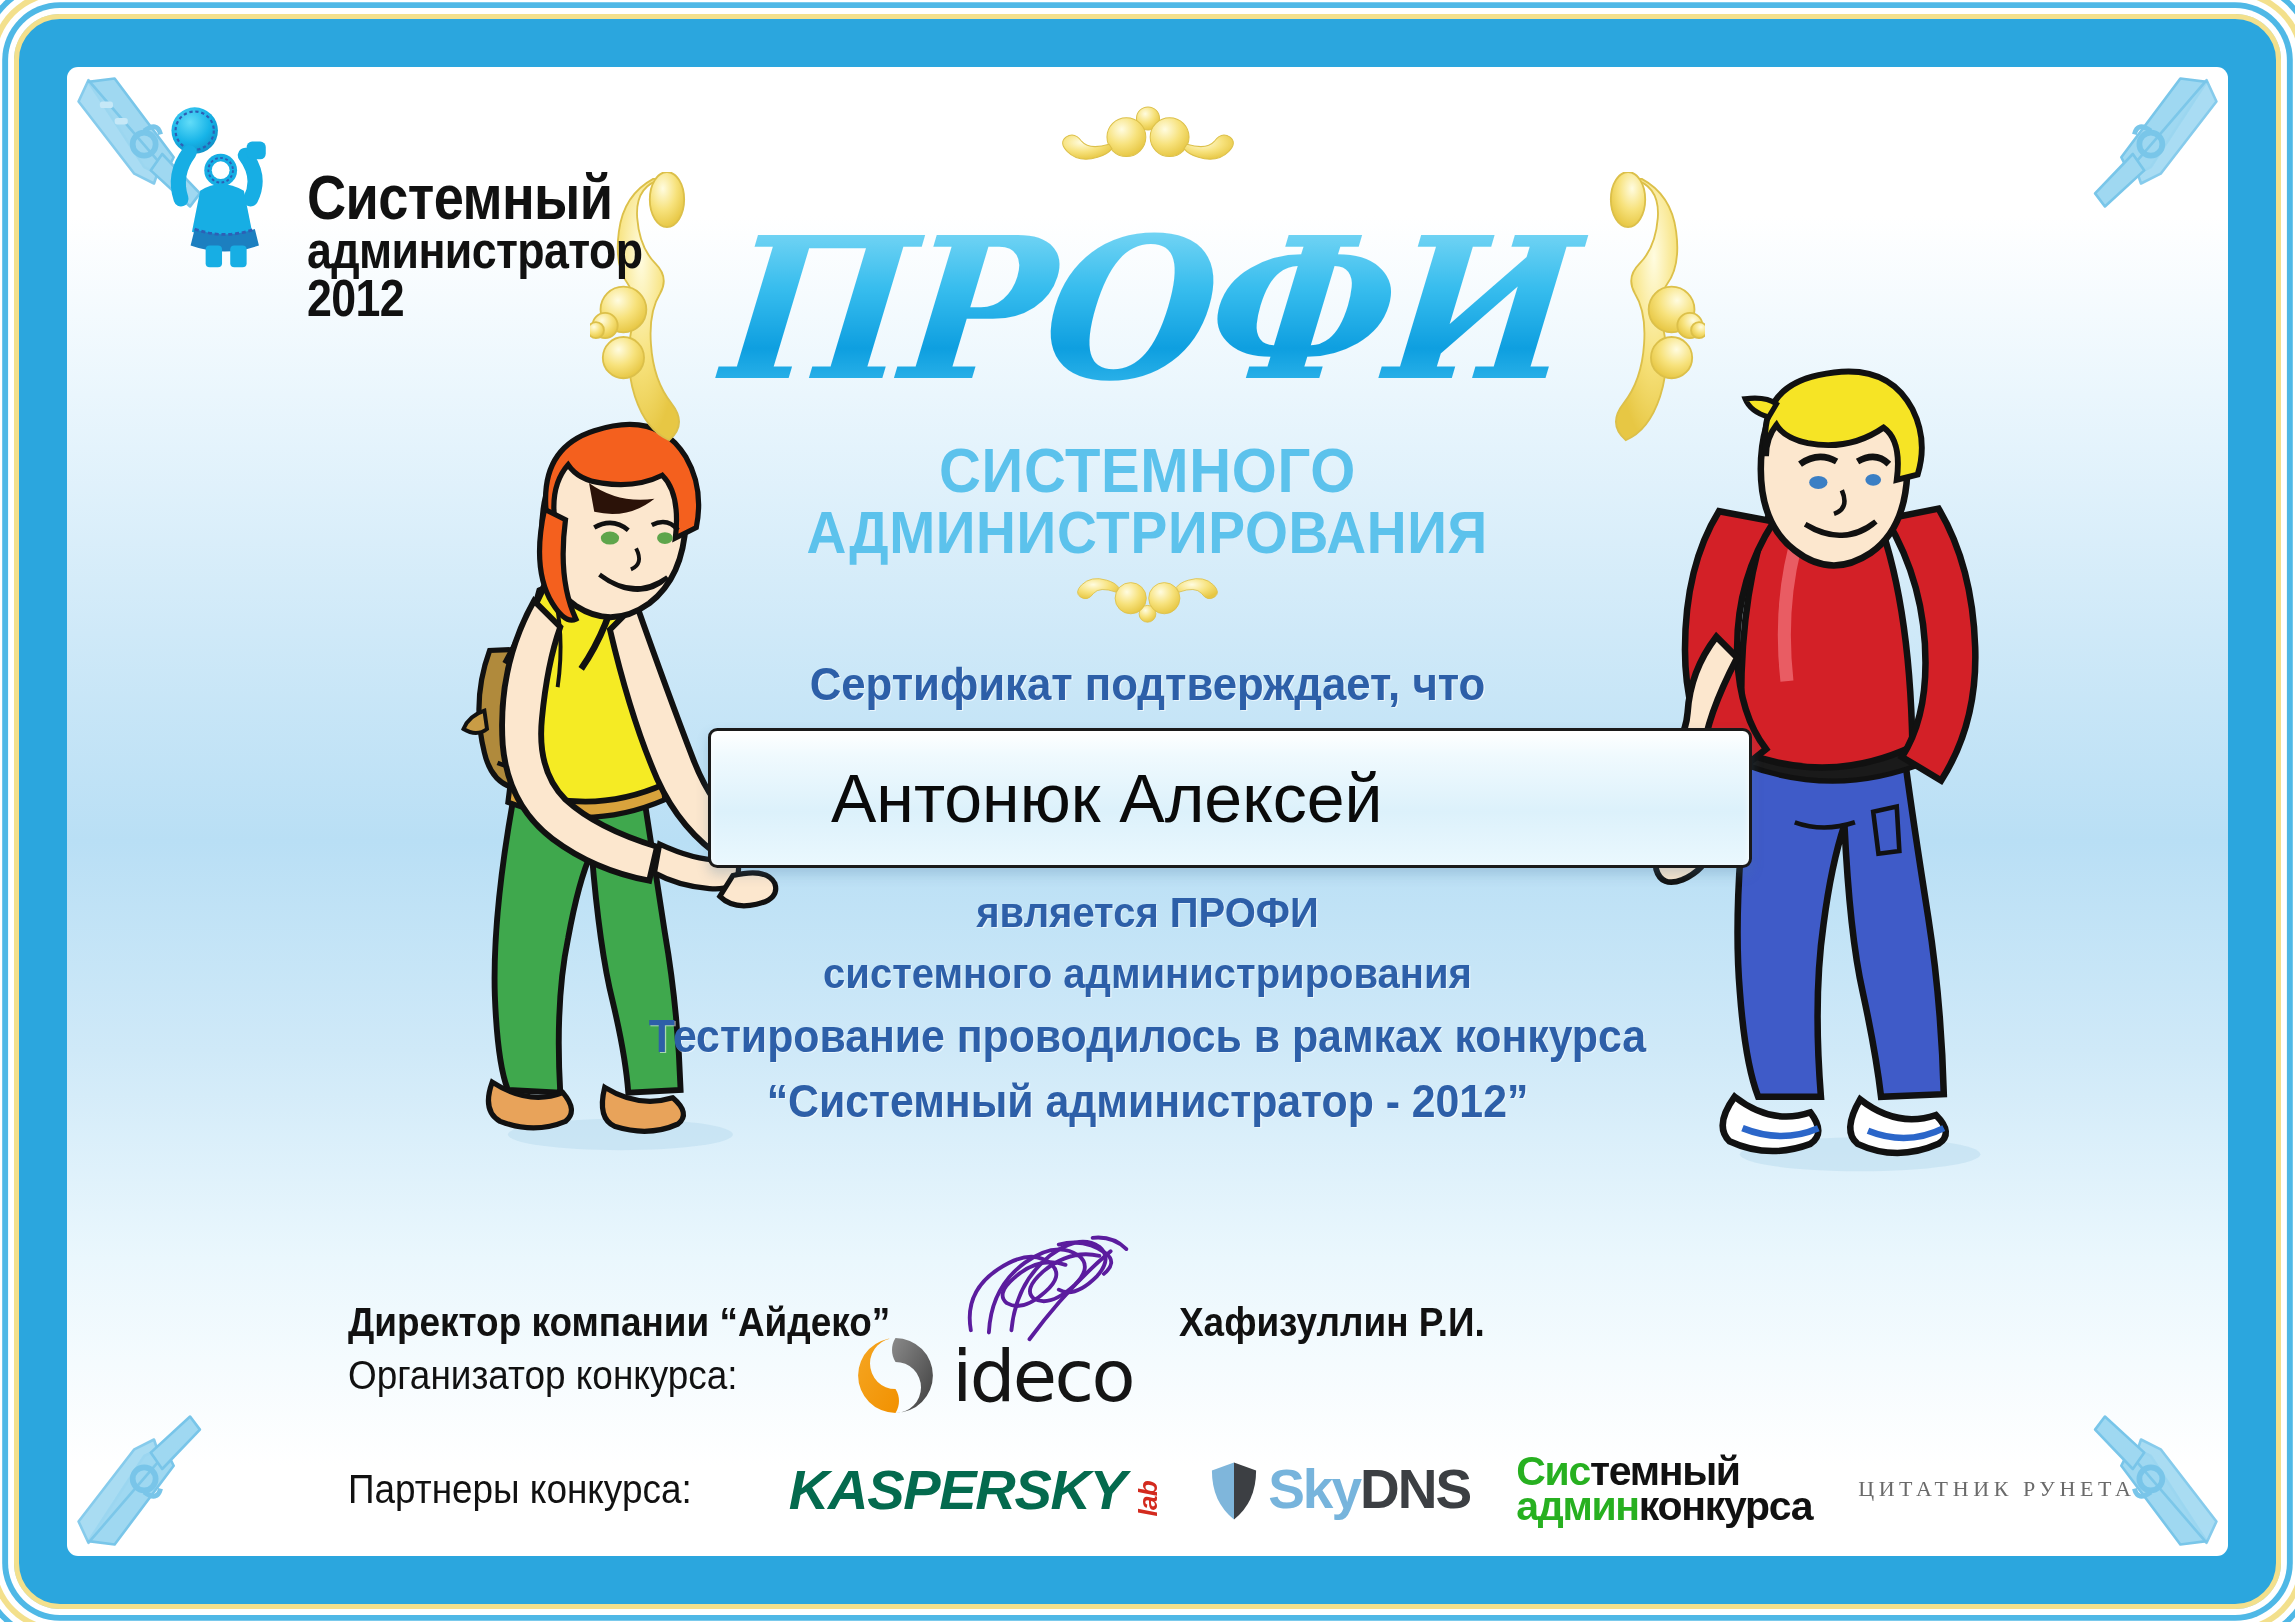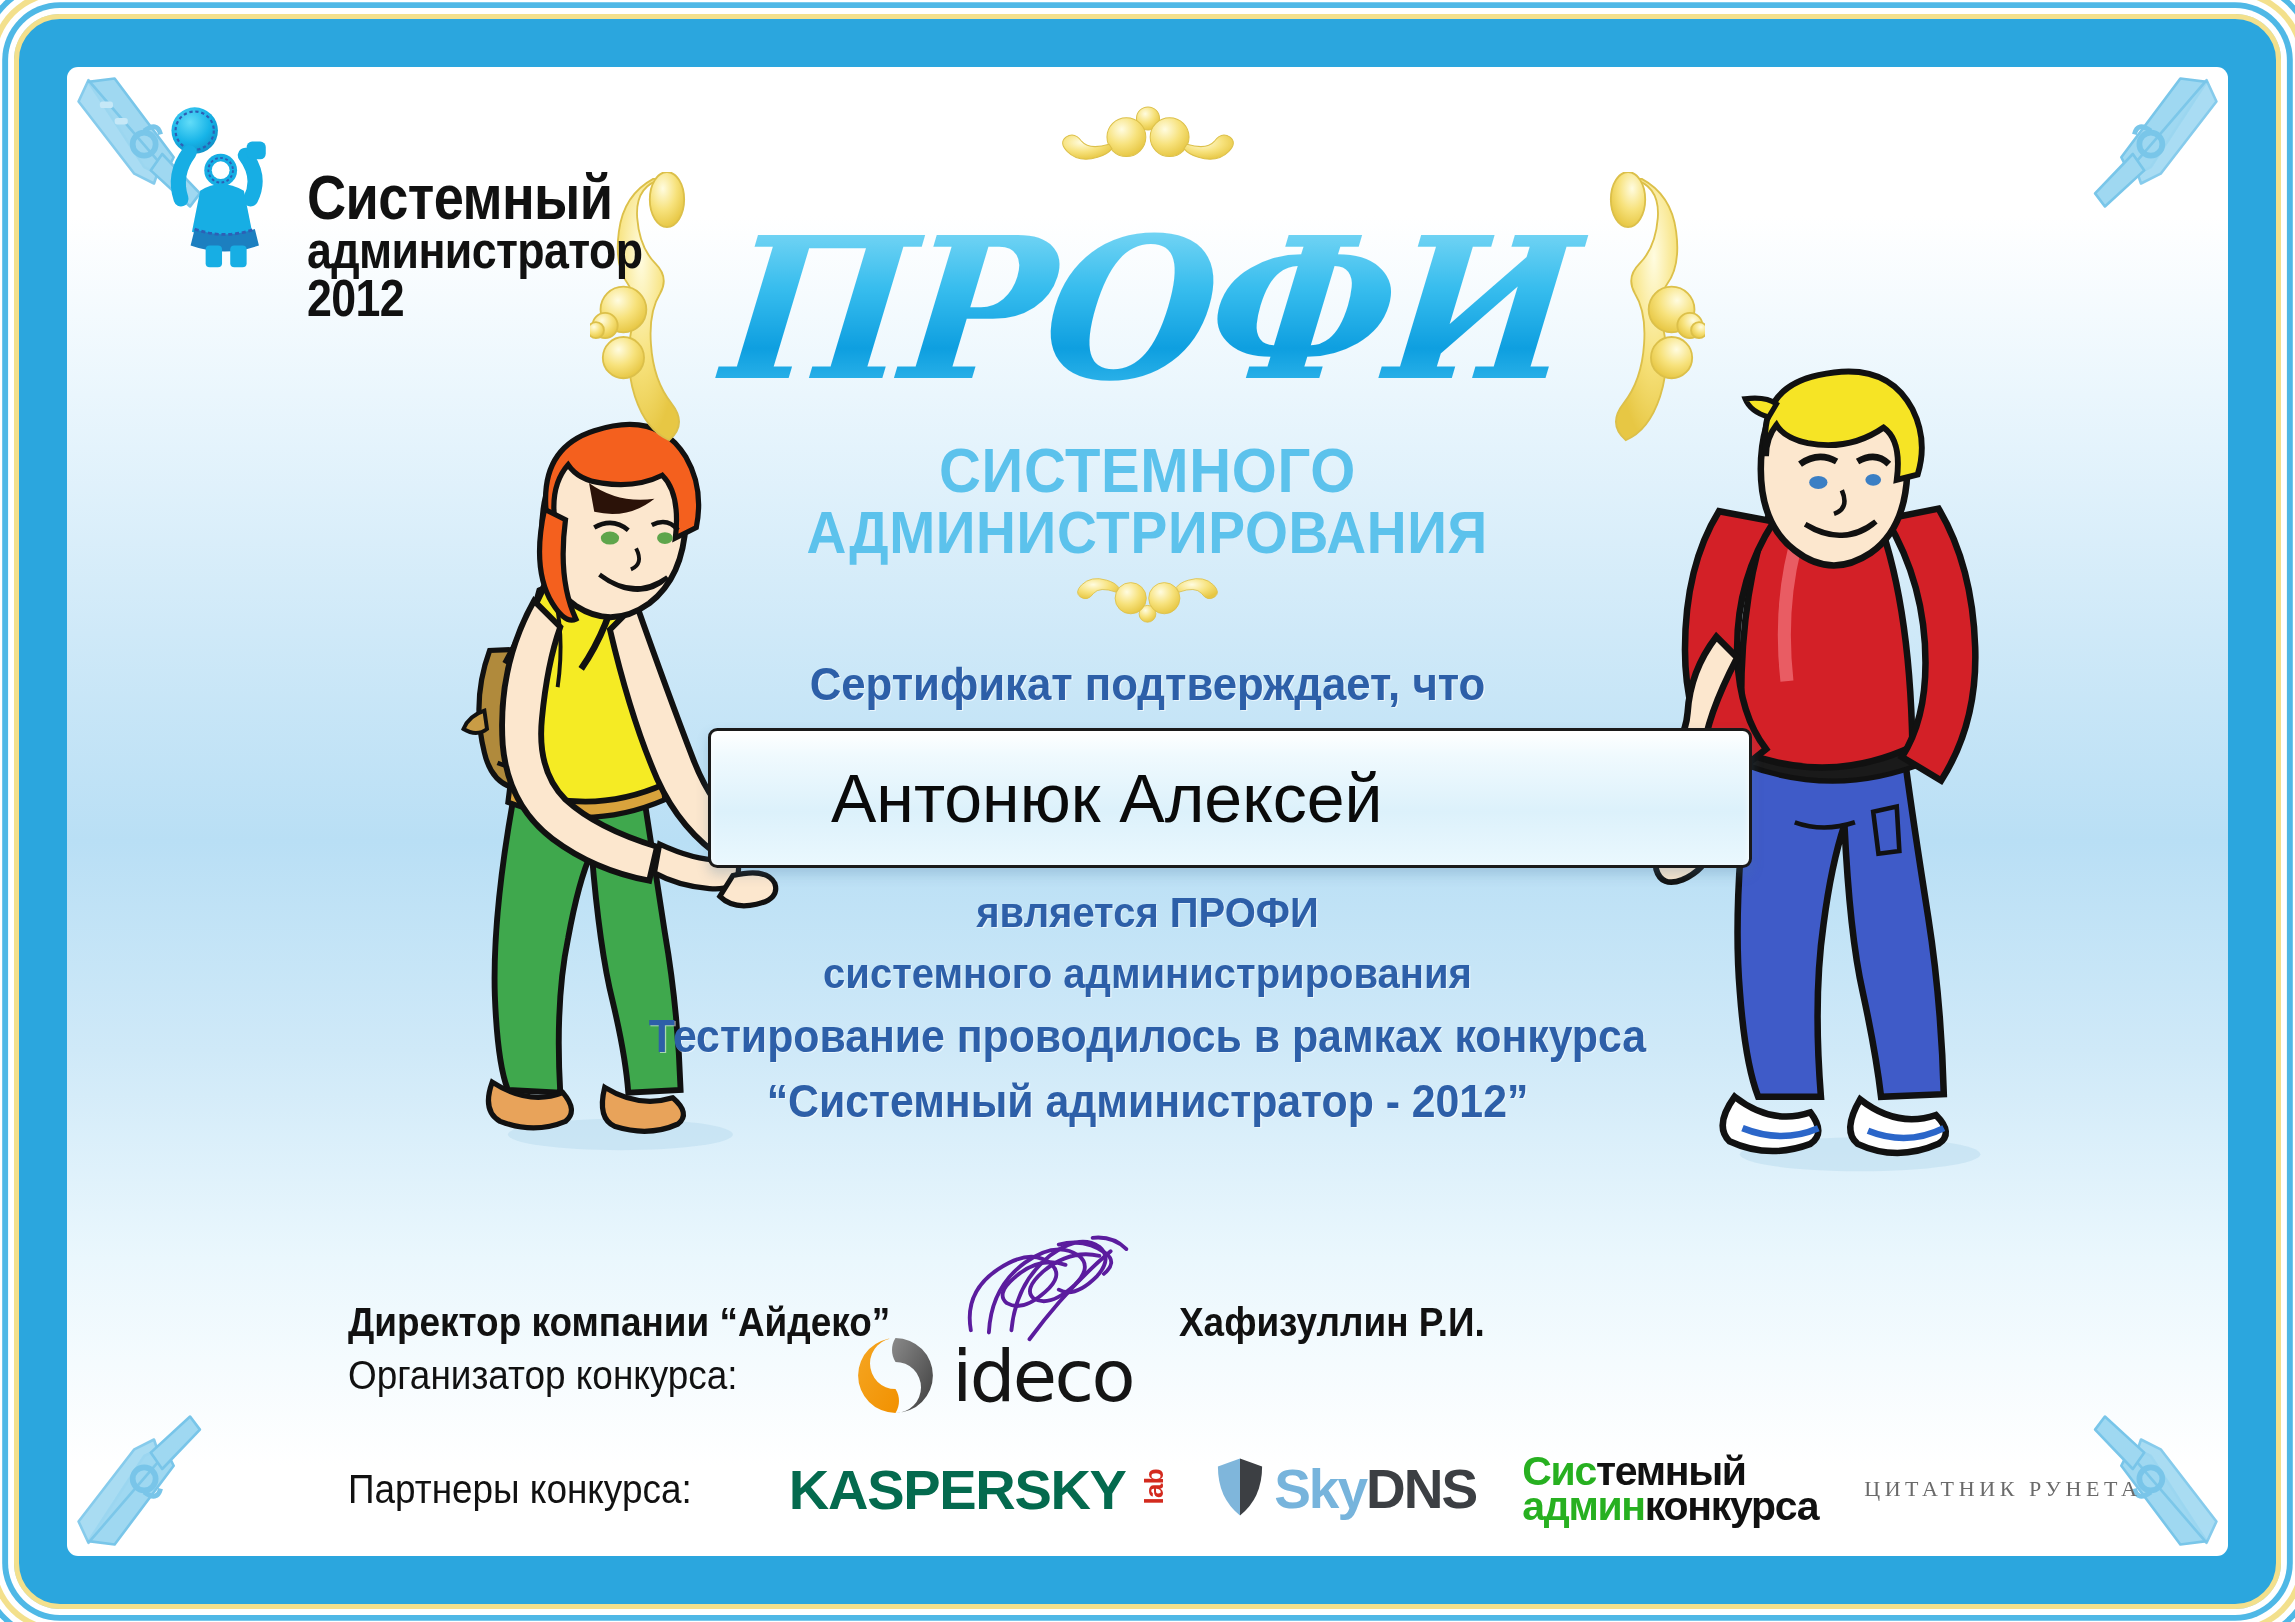--- a/index.html
+++ b/index.html
@@ -171,33 +171,33 @@
     font-family:"DejaVu Sans",sans-serif;
   }
 
   .part-row{
     position:absolute;left:281px;top:1387px;z-index:6;
     display:flex;align-items:center;
   }
   .part-logos{display:flex;align-items:center;gap:46px;margin-left:59px;}
 
   
-  .kasp{display:flex;align-items:center;gap:13px;}
+  .kasp{display:flex;align-items:flex-end;gap:7px;font-style:italic;}
   .kasp-word{
     font-size:56px;font-weight:bold;color:#046A4E;letter-spacing:-1.3px;
     font-family:"Liberation Sans",sans-serif;
   }
   .kasp-lab{
     font-size:26px;font-weight:bold;color:#D32A1E;
     writing-mode:vertical-rl;transform:rotate(180deg);
     letter-spacing:-0.7px;margin-bottom:5.2px;
     font-family:"Liberation Sans",sans-serif;
   }
   
-  .skydns{display:flex;align-items:flex-start;gap:10.5px;}
+  .skydns{display:flex;align-items:flex-end;gap:10.5px;}
   .shield{width:48px;height:60px;}
   .sky-txt{font-size:55px;font-weight:bold;letter-spacing:-2px;
     font-family:"Liberation Sans Narrow","Liberation Sans",sans-serif;}
   .sky-txt .sky{color:#77B4DC;}
   .sky-txt .dns{color:#3C3F43;}
   
   .sysmark{line-height:.86;font-weight:bold;letter-spacing:-1.3px;
     font-family:"Liberation Sans Narrow","Liberation Sans",sans-serif;}
   .sysmark .r1{font-size:41px;}
   .sysmark .r2{font-size:41px;}

